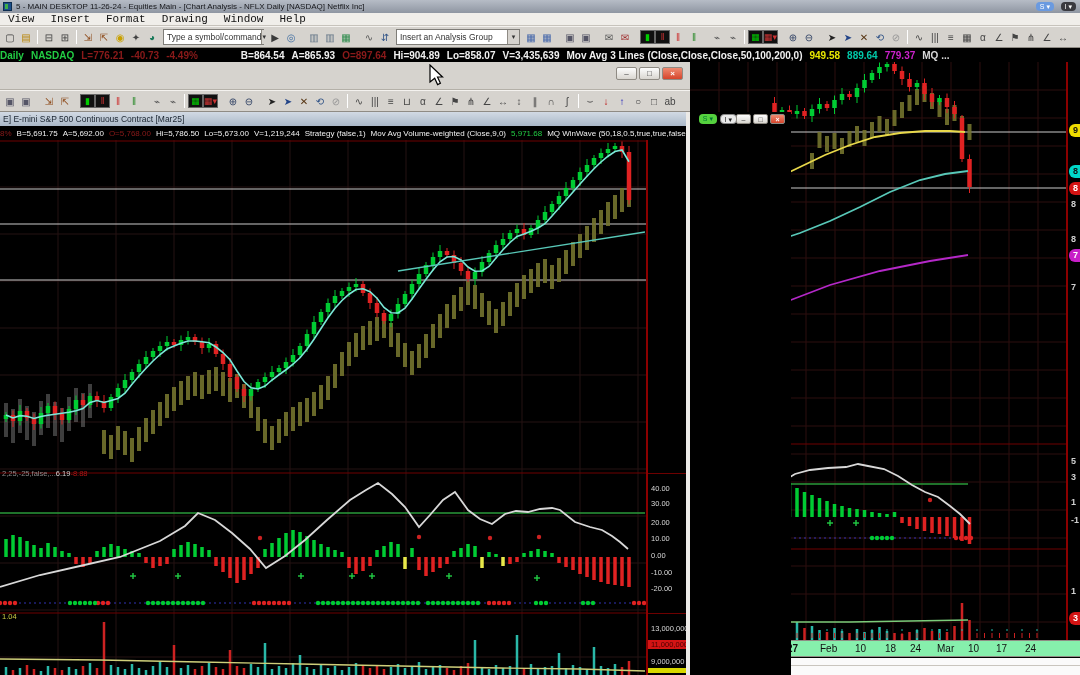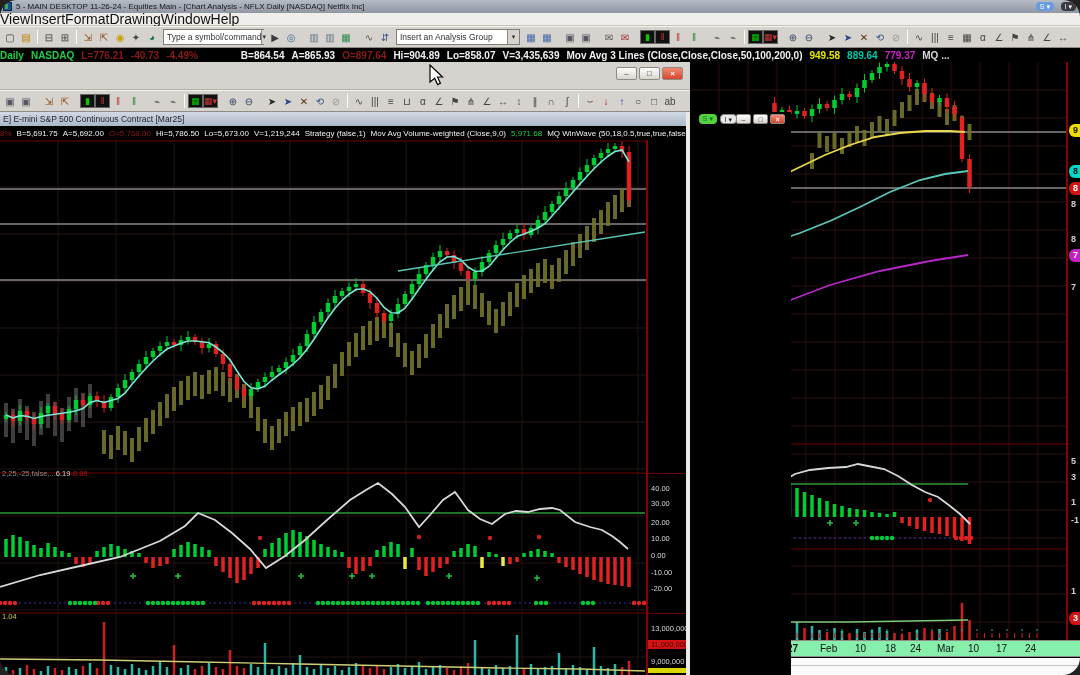--- a/index.html
+++ b/index.html
@@ -1,28 +1,28 @@
 <!DOCTYPE html>
 <html><head>
 <meta charset="utf-8">
 <style>
   html,body{margin:0;padding:0;background:#222;}
   #app{position:relative;width:1080px;height:675px;overflow:hidden;background:#000;
-       font-family:"Liberation Sans",sans-serif;border-radius:17px;-webkit-font-smoothing:antialiased;}
+       font-family:"Liberation Sans",sans-serif;-webkit-font-smoothing:antialiased;}
   #app *{box-sizing:border-box;}
   .abs{position:absolute;}
   
   .titlebar{left:0;top:0;width:1080px;height:13px;background:linear-gradient(#b6bcc6,#8f96a2);
             color:#15161a;font-size:8px;line-height:13px;padding-left:16px;white-space:nowrap;}
   .titleicon{left:3px;top:2px;width:9px;height:9px;background:#1a4f8a;border:1px solid #0c2c50;}
   .titleicon i{display:block;width:3px;height:5px;background:#3fae49;margin:1px 0 0 1px;}
   .pill{height:9px;font-size:7px;line-height:9px;border-radius:4px;padding:0 4px;color:#fff;}
   .menubar{left:0;top:13px;width:1080px;height:13px;background:#f0eeea;border-bottom:1px solid #c7c3bc;
            display:flex;align-items:center;}
-  .menu-item{font-size:14px;color:#111;padding:0 0;}
+  .menu-item{font-size:11px;color:#111;padding:0 8px;font-family:Liberation Mono, monospace;}
   .toolbar{background:#d6d3ce;border-top:1px solid #f4f2ef;border-bottom:1px solid #8f8b84;
            display:flex;align-items:center;padding:0 2px;white-space:nowrap;overflow:hidden;}
   .tb1{left:0;top:26px;width:1080px;height:22px;}
   .tb2{left:0;top:90px;width:690px;height:22px;}
   .icon{display:inline-flex;width:16px;height:16px;align-items:center;justify-content:center;
         font-size:10px;color:#3a3a3a;flex:0 0 auto;}
   .icon.dark{background:#101010;border:1px solid #666;width:15px;height:14px;font-size:9px;}
   .tsep{display:inline-block;width:1px;height:14px;background:#9a968e;border-right:1px solid #fff;
         margin:0 3px;flex:0 0 auto;}
   .tsp{display:inline-block;width:7px;flex:0 0 auto;}

